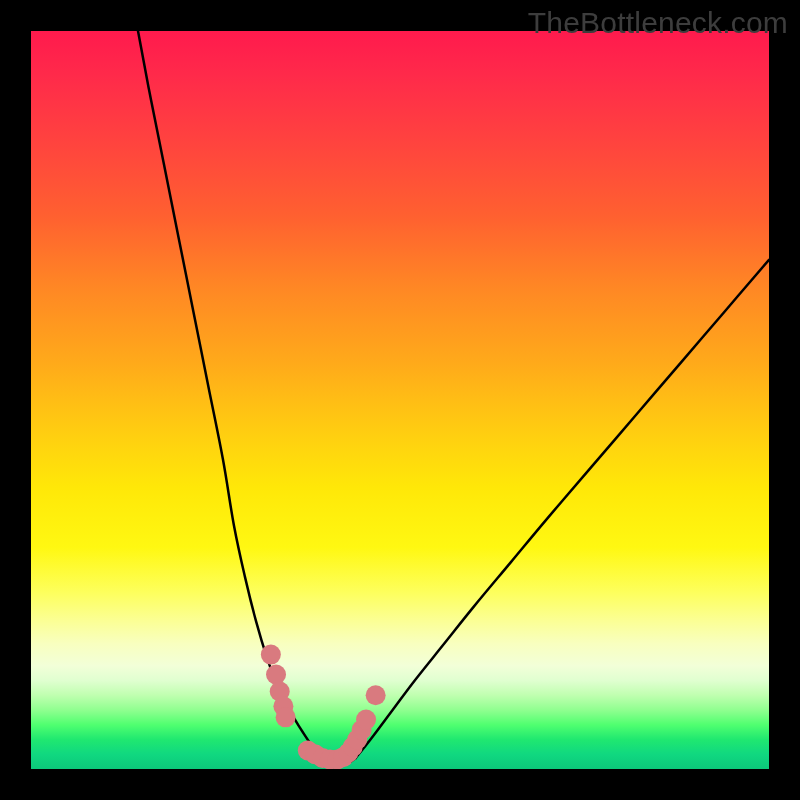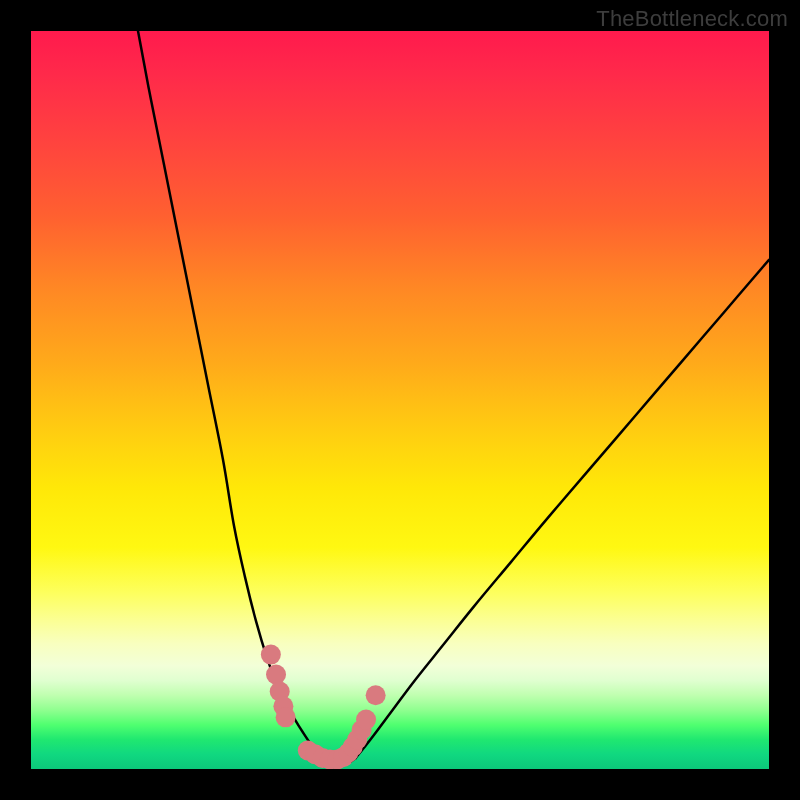--- a/index.html
+++ b/index.html
@@ -8,21 +8,21 @@
     height: 800px;
     background: #000;
     overflow: hidden;
     position: relative;
   }
   .watermark {
     position: absolute;
     top: 6px;
     right: 12px;
     font-family: Arial, sans-serif;
-    font-size: 22px;
+    font-size: 30px;
     color: #3d3d3d;
     font-weight: 500;
     z-index: 10;
     letter-spacing: 0.2px;
   }
   .plot-area {
     position: absolute;
     left: 31px;
     top: 31px;
     width: 738px;

